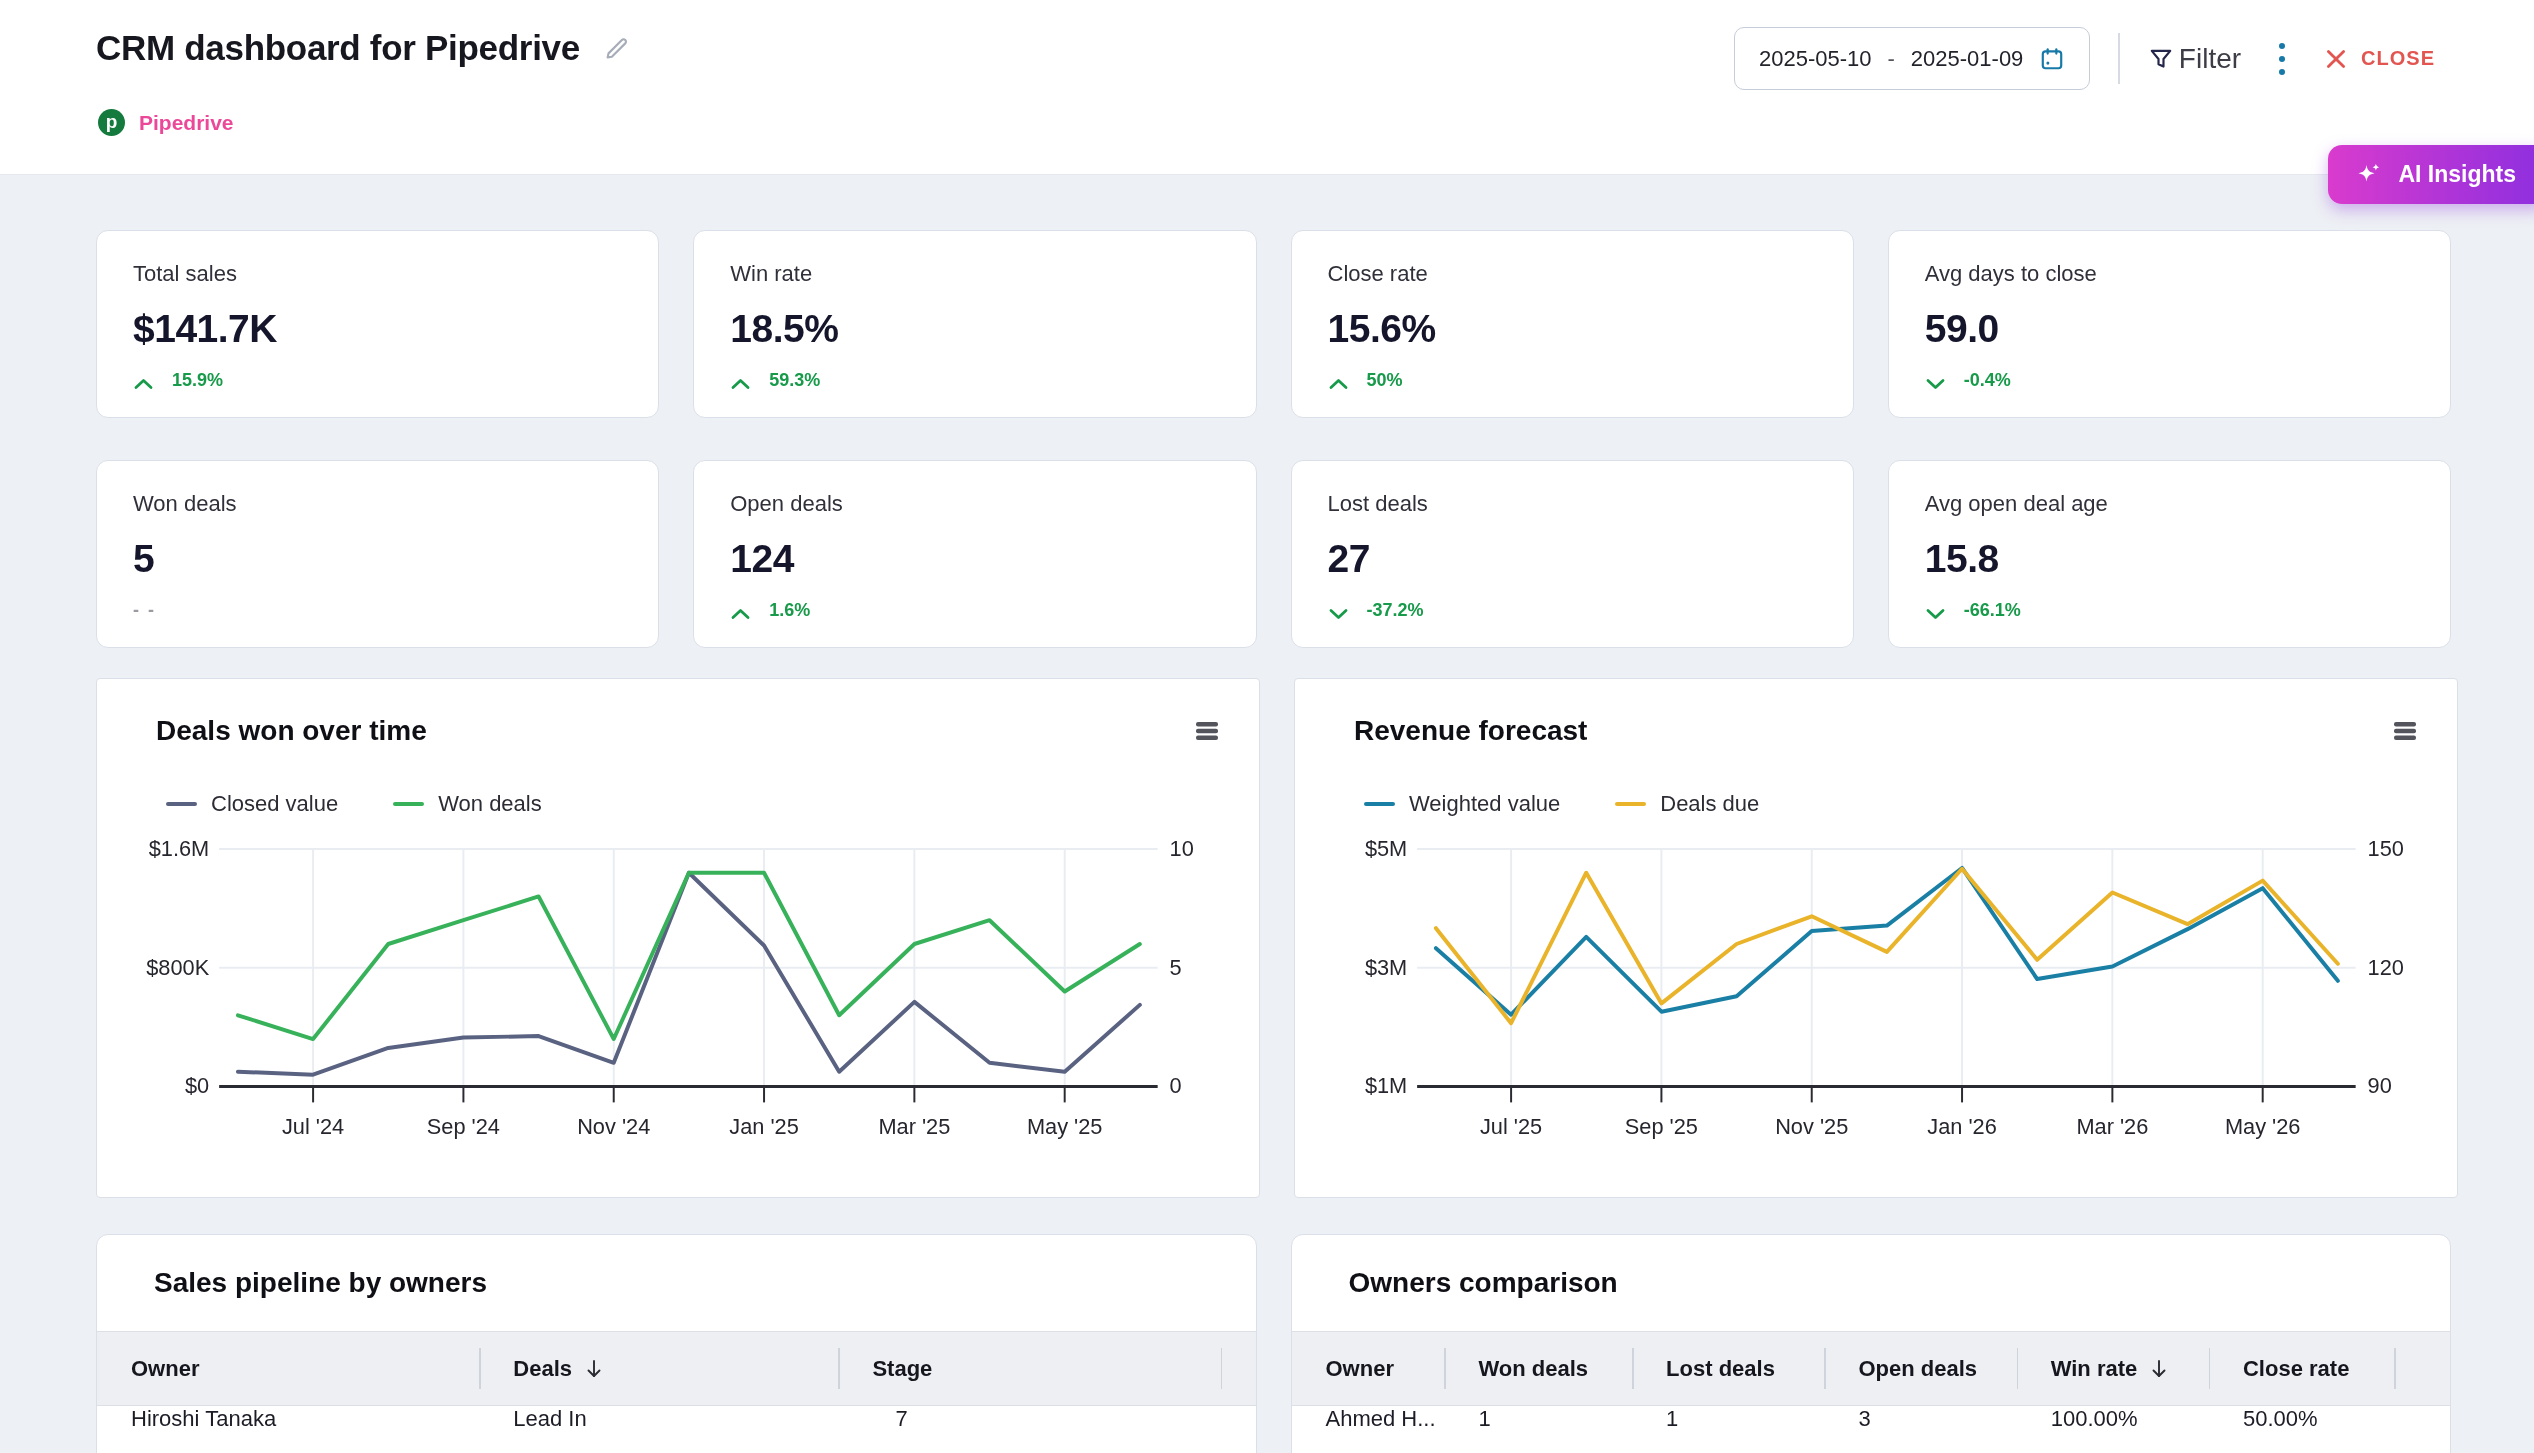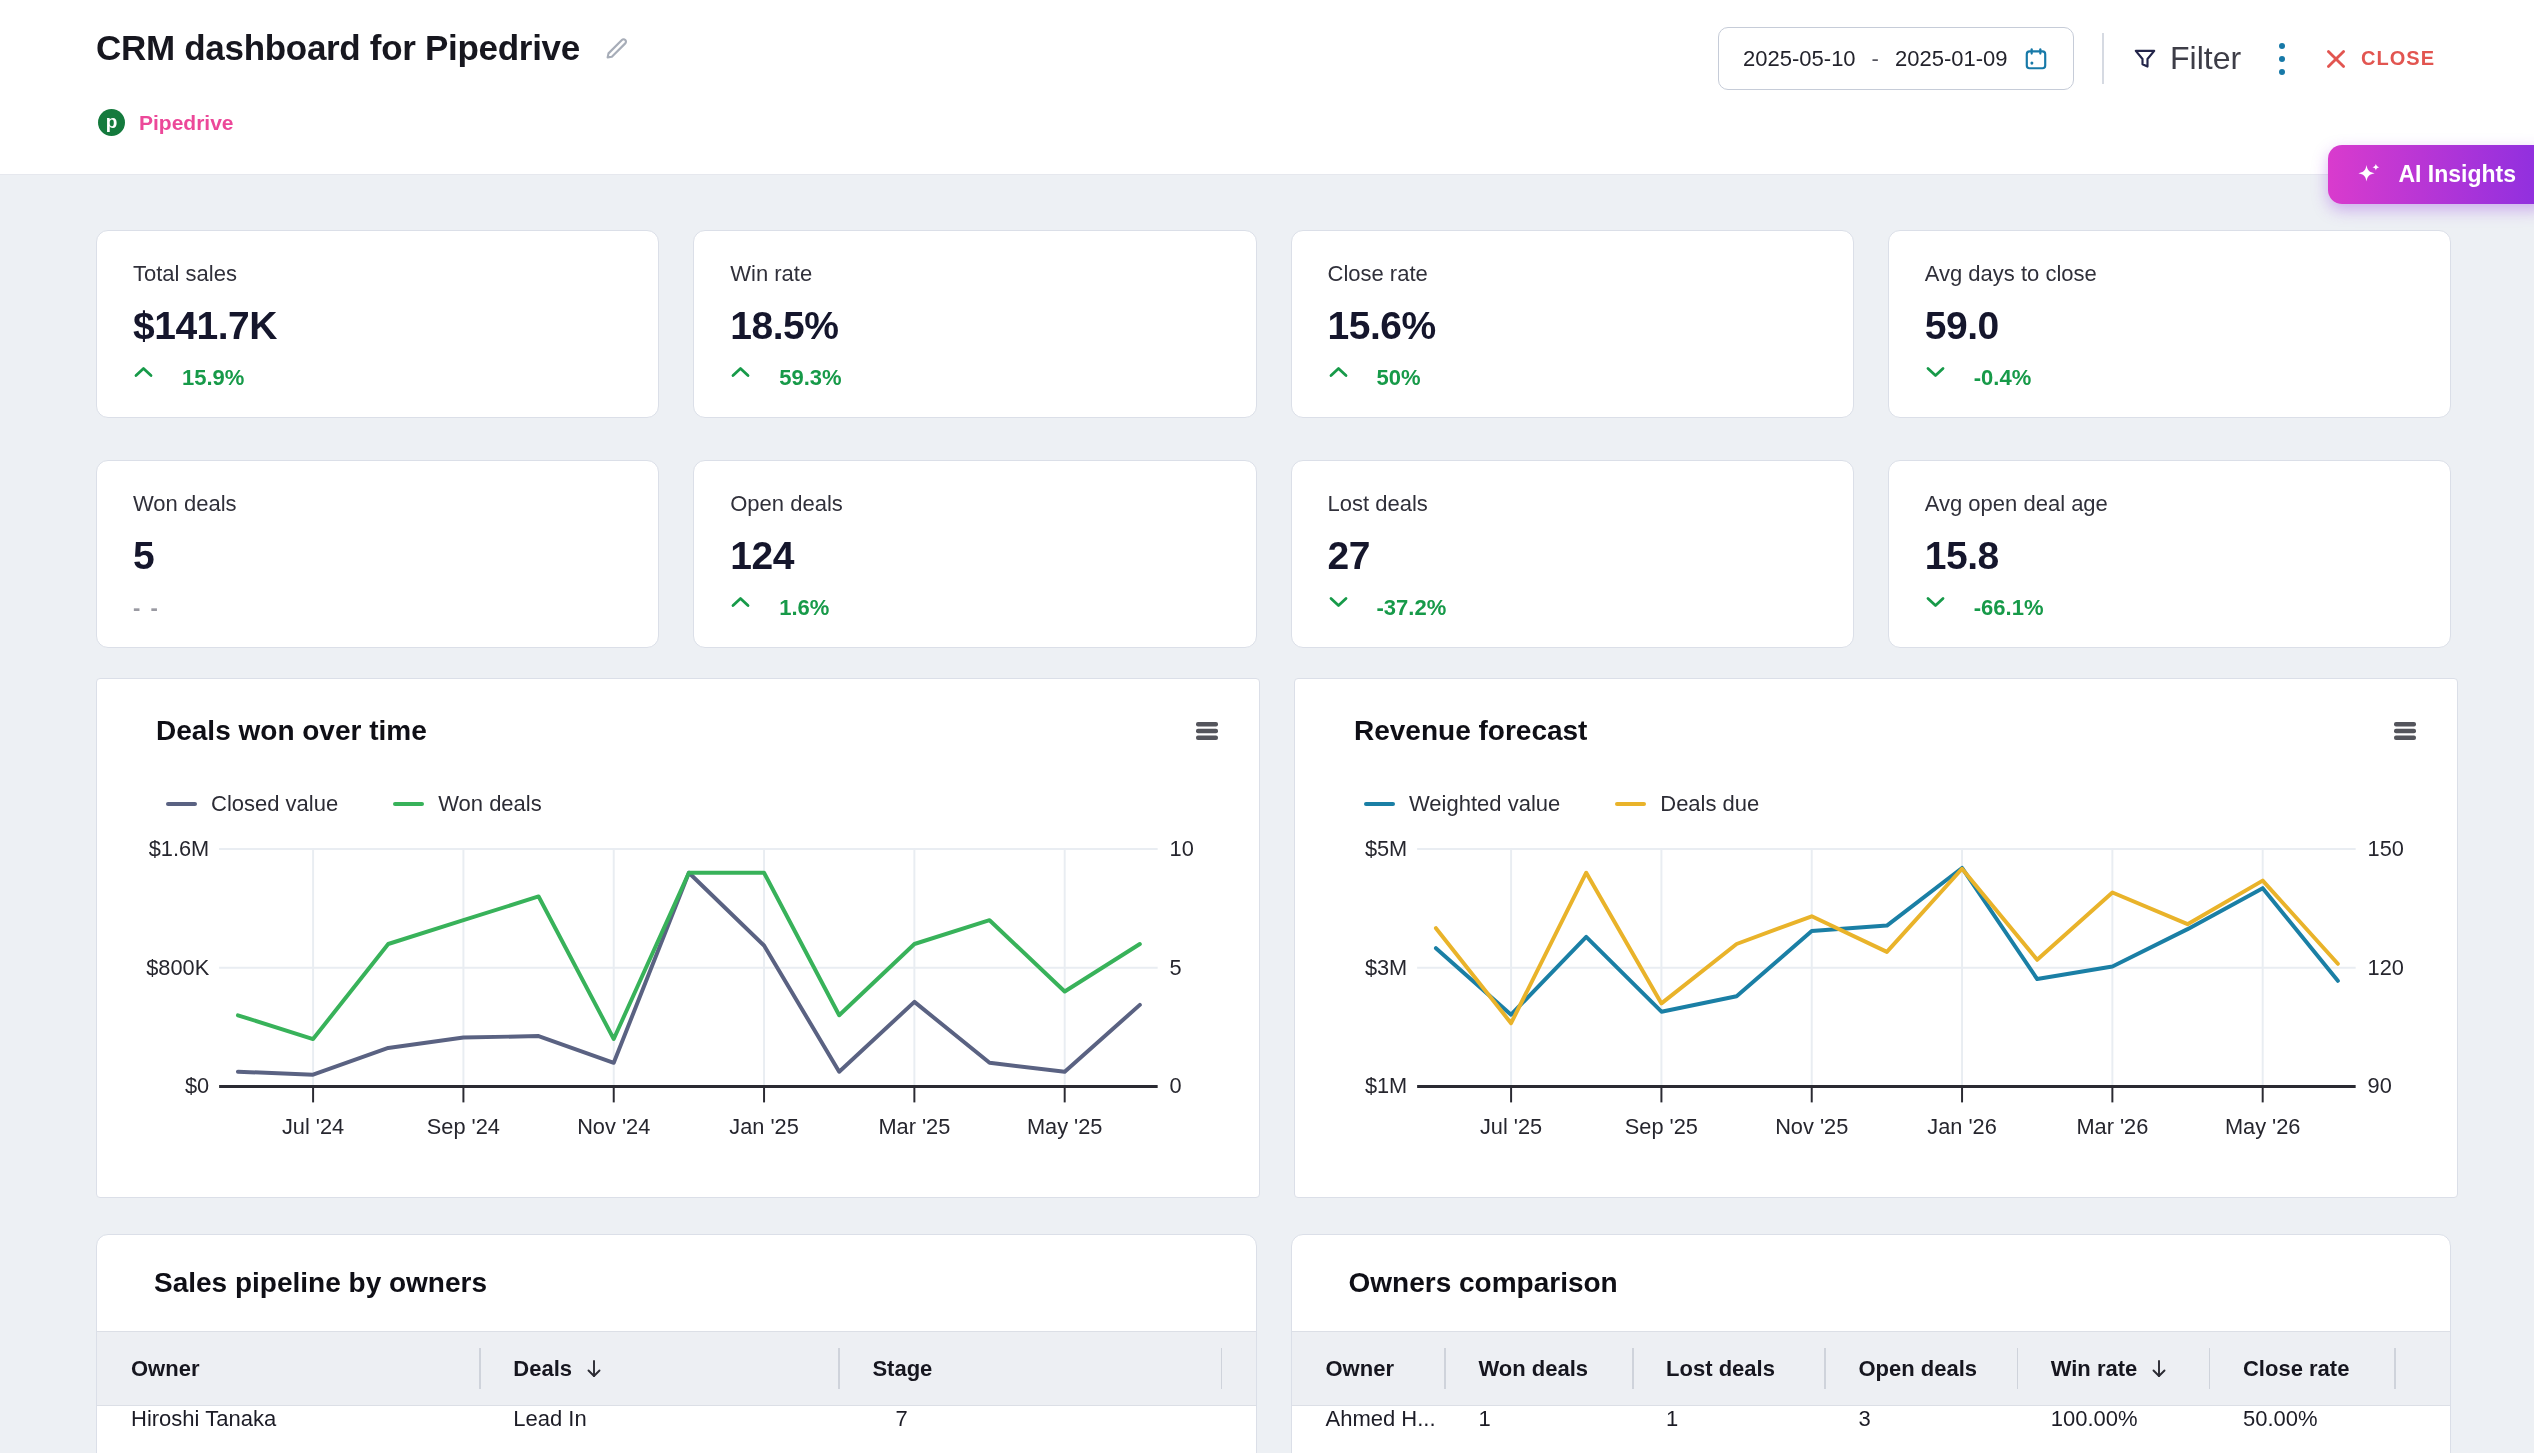--- a/index.html
+++ b/index.html
@@ -16,37 +16,37 @@
   .source-row { position:absolute; left:98px; top:109px; display:flex; align-items:center; gap:14px; }
   .src-logo { width:27px; height:27px; border-radius:50%; background:#147a3d; color:#fff;
               display:flex; align-items:center; justify-content:center;
               font-size:19px; font-weight:800; padding-bottom:2px; }
   .src-name { font-size:21px; color:#ec4899;font-weight:bold; }
   .top-right { position:absolute; right:99px; top:27px; display:flex; align-items:center; gap:28px; }
   .date-range { display:flex; align-items:center; gap:16px; border:1.5px solid #c6ccd8; border-radius:10px;
                 height:63px; padding:10px 24px; background:#fff; font-size:22px; color:#23232c; cursor:pointer; }
   .date-sep { color:#55555e; }
   .vdivider { width:1.5px; height:51px; background:#d6dae2; }
-  .filter-btn { display:flex; align-items:center; gap:12px; font-size:32px; color:#3d3d47; cursor:pointer; }
+  .filter-btn { display:flex; align-items:center; gap:5px; font-size:28px; color:#3d3d47; cursor:pointer; }
   .dots-btn { display:flex; flex-direction:column; gap:7px; padding:6px 10px; cursor:pointer; }
   .dots-btn i { width:6px; height:6px; border-radius:50%; background:#1779a8; display:block; }
   .close-btn { display:flex; align-items:center; gap:12px; color:#e25550; font-size:20px; font-weight:700;
                letter-spacing:1px; cursor:pointer; }
   .ai-btn { position:absolute; top:145px; right:-16px; z-index:6; height:59px; padding:0 34px 0 26px;
             display:flex; align-items:center; gap:14px; color:#fff; font-size:23px; font-weight:700;
             background:linear-gradient(90deg,#d93bcd 0%,#8c2fe0 100%); border-radius:14px;
             box-shadow:0 6px 16px rgba(140,47,224,.35); cursor:pointer; }
   
   .main { padding:55px 83px 0 96px; }
   .kpi-grid { display:grid; grid-template-columns:repeat(4,1fr); gap:42px 34px; }
   .kpi-card { background:#fff; border:1.5px solid #dbdfe8; border-radius:12px; height:188px;
               padding:30px 36px 26px 36px; display:flex; flex-direction:column; justify-content:space-between; }
   .kpi-label { font-size:22px; color:#30303a; }
   .kpi-value { font-size:39px; font-weight:800; color:#15162c; letter-spacing:-0.5px; }
-  .kpi-delta { display:flex; align-items:flex-start; gap:28px; font-size:22px; font-weight:700; color:#179a49; }
+  .kpi-delta { display:flex; align-items:flex-end; gap:18px; font-size:18px; font-weight:700; color:#179a49; }
   .kpi-delta.none { color:#9a9aa2; font-weight:700; letter-spacing:2px; }
   
   .charts-row { display:grid; grid-template-columns:1fr 1fr; gap:34px; margin-top:30px; }
   .panel { background:#fff; border:1.5px solid #dbdfe8; border-radius:4px; position:relative; }
   .chart-panel { height:520px; padding:34px 35px 0 35px; }
   .panel-title { font-size:28px; font-weight:800; color:#0f0f16; margin-left:24px; margin-top:2px; }
   .menu-btn { position:absolute; top:40px; right:38px; cursor:pointer; }
   .legend { display:flex; gap:55px; margin:44px 0 0 34px; }
   .legend-item { display:flex; align-items:center; gap:14px; font-size:22px; color:#2c2c35; }
   .legend-swatch { width:31px; height:4.5px; border-radius:3px; display:block; }

